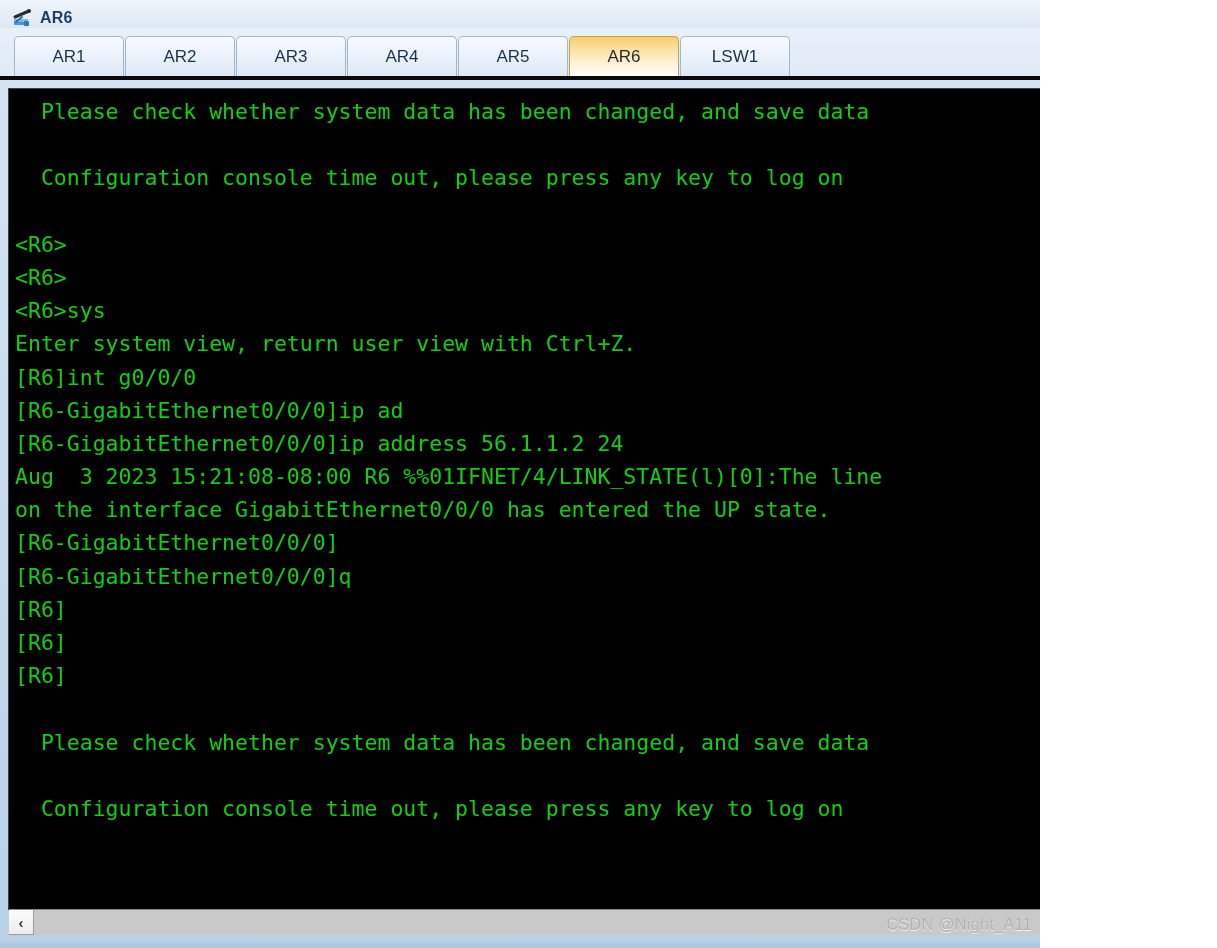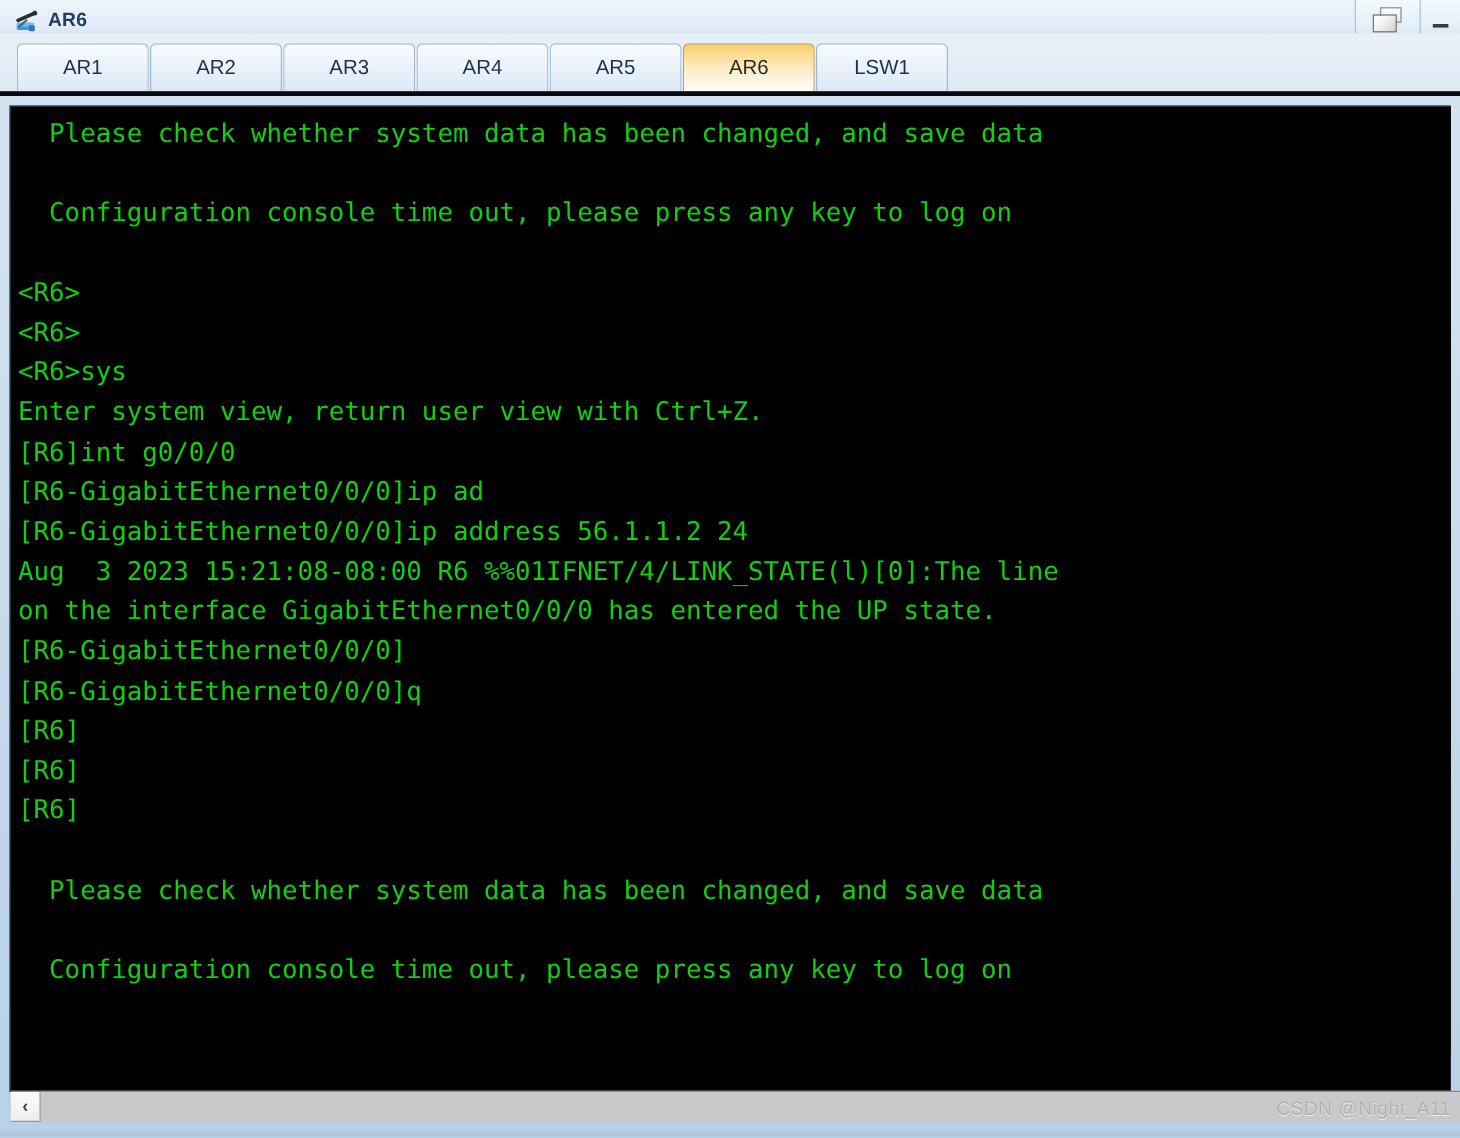--- a/index.html
+++ b/index.html
@@ -10,21 +10,21 @@
   body {
     width: 1217px;
     height: 948px;
     overflow: hidden;
     font-family: "Liberation Sans", sans-serif;
   }
 
   
   #window {
     position: relative;
-    width: 1217px;
+    width: 1040px;
     height: 948px;
     background: linear-gradient(to bottom, #d7e5f2 0%, #cadced 45%, #b9d0e6 100%);
     box-sizing: border-box;
     overflow: hidden;
   }
 
   
   #titlebar {
     position: absolute;
     left: 0; top: 0;

